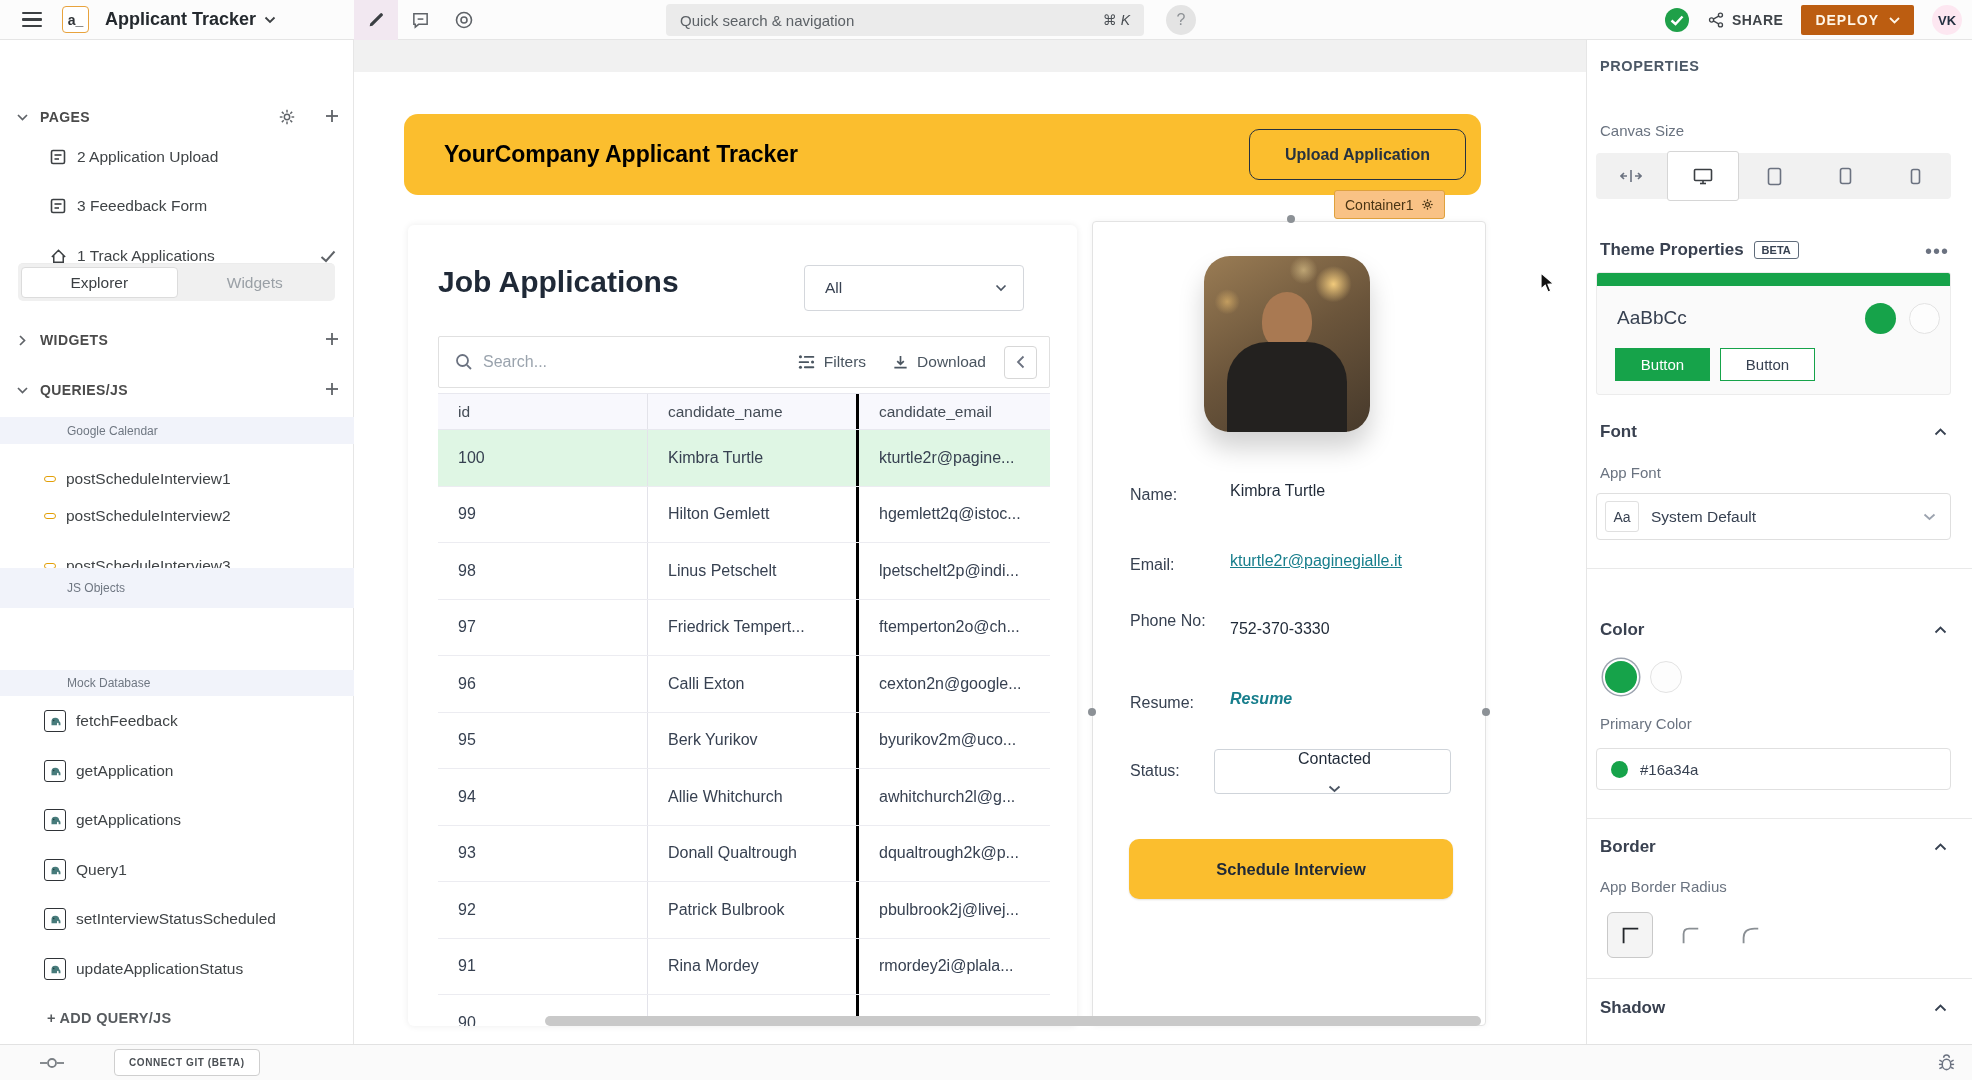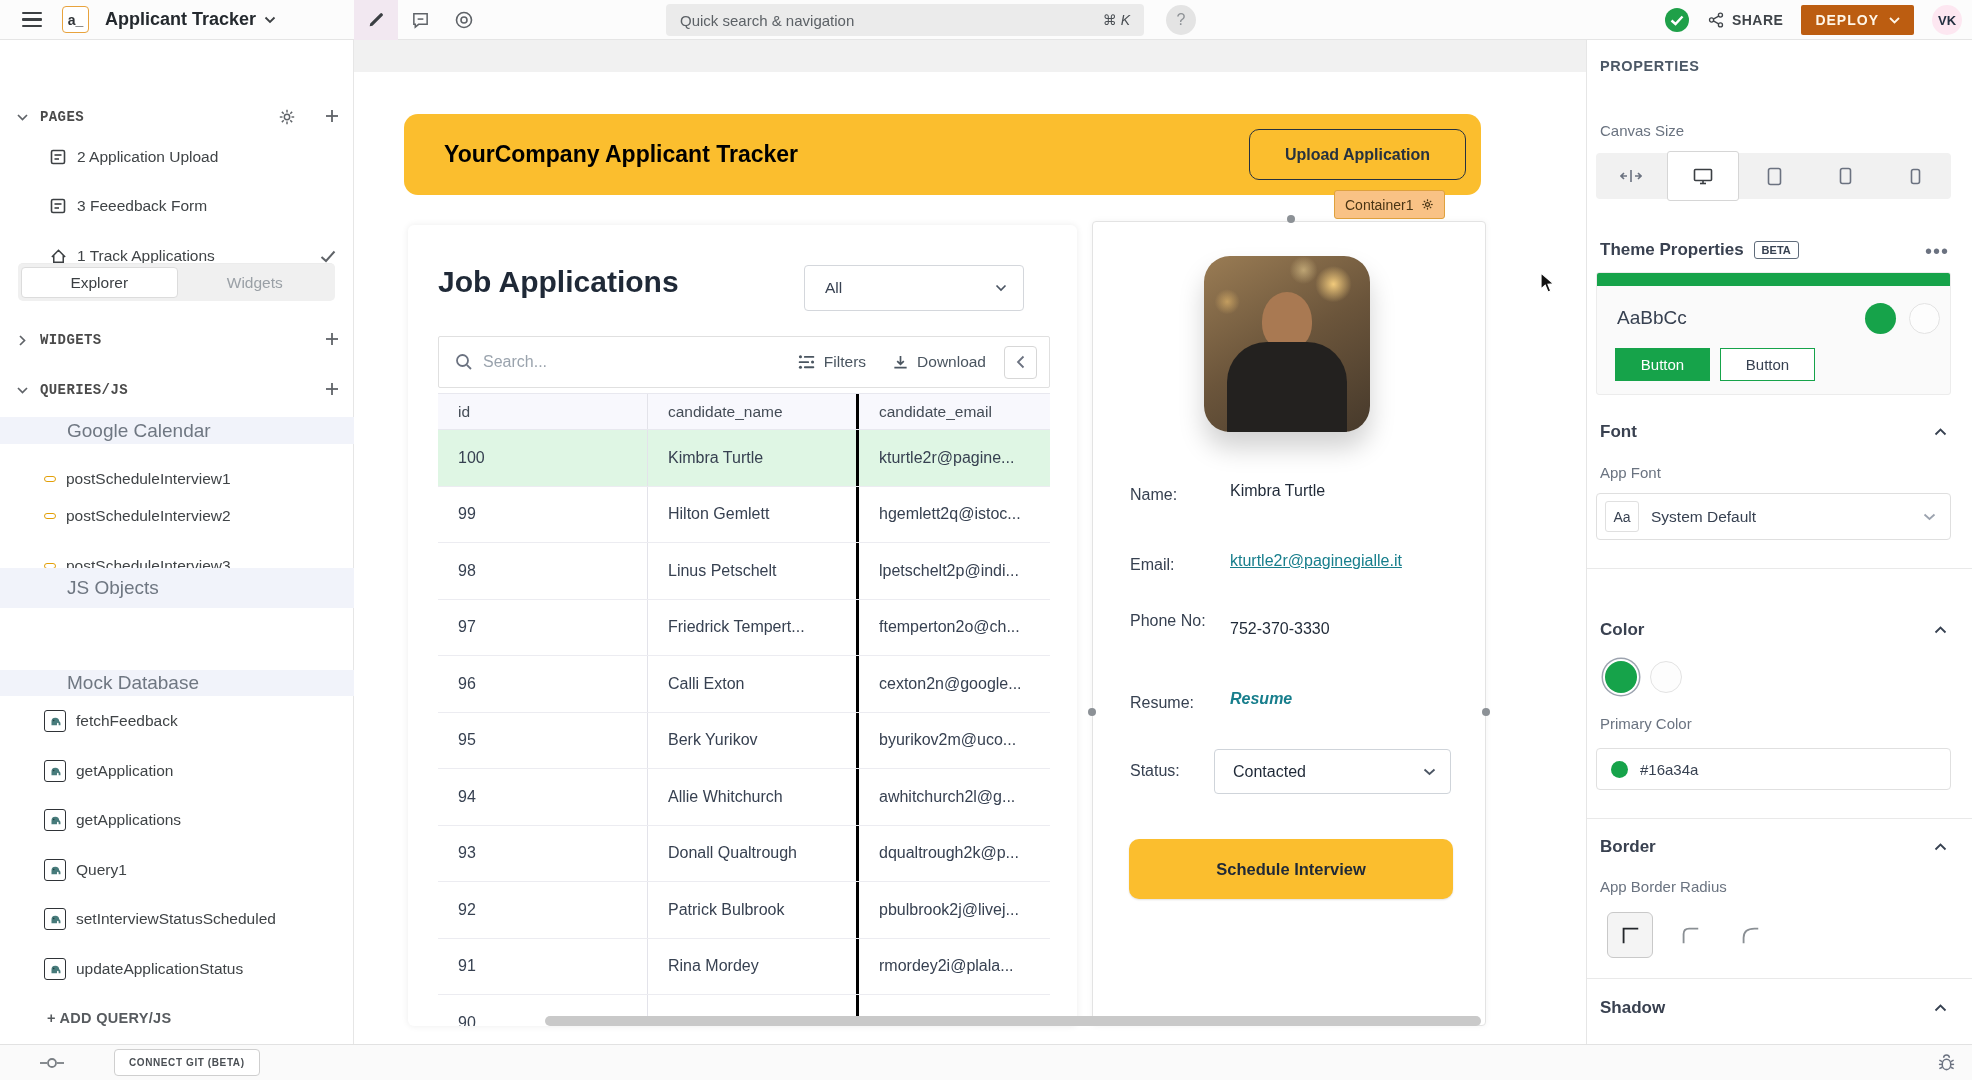--- a/index.html
+++ b/index.html
@@ -23,24 +23,24 @@
   .qsearch .kbd { font-size:14px; color:#4a4f54; font-style:italic; }
   .help-circle { position:absolute; left:1166px; top:5px; width:30px; height:30px; border-radius:50%; background:#e4e4e4; color:#8e9296; font-size:16px; display:flex; align-items:center; justify-content:center; cursor:pointer; }
   .tb-right { position:absolute; right:10px; top:0; height:40px; display:flex; align-items:center; gap:18px; }
   .sharebtn { display:flex; align-items:center; gap:8px; font-size:14px; font-weight:700; letter-spacing:.5px; color:#3f4449; cursor:pointer; }
   .deploybtn { height:30px; background:var(--c-deploy,#bc5d11); color:#fff6e8; font-size:14px; font-weight:700; letter-spacing:1px; display:flex; align-items:center; gap:10px; padding:0 14px; border-radius:2px; cursor:pointer; }
   .avatar { width:30px; height:30px; border-radius:50%; background:#fde7f1; color:#243041; font-size:13px; font-weight:700; display:flex; align-items:center; justify-content:center; cursor:pointer; }
 
   
   .sidebar { position:absolute; top:40px; left:0; width:354px; height:1004px; background:#fff; border-right:1px solid #e6e6e6; z-index:20; }
   .side-row { position:absolute; left:0; width:354px; height:34px; display:flex; align-items:center; font-size:15.5px; color:#3f4346; cursor:pointer; }
-  .sec-head { font-size:14px; font-weight:700; letter-spacing:.4px; color:#4a4a4a;font-family:Liberation Mono, monospace; }
+  .sec-head { font-size:14px; font-weight:700; letter-spacing:.4px; color:#4a4a4a; }
   .chev { width:24px; display:flex; justify-content:center; margin-left:10px; }
   .side-ico { width:22px; margin-left:47px; margin-right:8px; display:flex; justify-content:center; }
-  .grp-row { position:absolute; left:0; width:354px; height:27px; background:#f1f3fa; display:flex; align-items:center; font-size:19px; color:#6f7782; padding-left:67px; cursor:pointer; }
+  .grp-row { position:absolute; left:0; width:354px; height:27px; background:#f1f3fa; display:flex; align-items:center; font-size:12px; color:#6f7782; padding-left:67px; cursor:pointer; }
   .post-badge { margin-left:44px; margin-right:10px; border:1.6px solid #e3a008; color:#c27803; font-size:10px; font-weight:700; letter-spacing:.5px; border-radius:3px; padding:2px 5px; }
   .jsbox { width:22px; height:22px; border:1.7px solid #2f3337; border-radius:3px; margin-left:44px; margin-right:10px; display:flex; align-items:center; justify-content:center; font-size:9.5px; font-weight:700; color:#2f3337; }
   .dbbox { width:22px; height:22px; border:1.7px solid #2f3337; border-radius:3px; margin-left:44px; margin-right:10px; display:flex; align-items:center; justify-content:center; }
   .tabs { position:absolute; top:223px; left:18px; width:317px; height:38px; background:#f0f0f0; border-radius:5px; border-top:1px solid #ececec; display:flex; padding:3px; }
   .tab { flex:1; display:flex; align-items:center; justify-content:center; font-size:15.5px; color:#9aa0a6; border-radius:4px; cursor:pointer; }
   .tab.active { background:#fff; border:1px solid #dcdcdc; color:#3b3f43; }
   .side-right-ico { position:absolute; display:flex; cursor:pointer; }
   .addq { position:absolute; left:47px; font-size:14.5px; font-weight:600; letter-spacing:.3px; color:#575b5f; cursor:pointer; }
 
   
@@ -77,21 +77,21 @@
       radial-gradient(26px 26px at 78% 16%, rgba(255,214,130,.9), rgba(255,214,130,0) 70%),
       radial-gradient(18px 18px at 14% 26%, rgba(235,190,110,.6), rgba(235,190,110,0) 70%),
       radial-gradient(20px 20px at 60% 8%, rgba(250,225,160,.5), rgba(250,225,160,0) 70%),
       linear-gradient(150deg,#9a7c54,#6b553b 50%,#46392b); overflow:hidden; }
   .photo::before { content:""; position:absolute; left:58px; top:36px; width:50px; height:58px; border-radius:50% 50% 45% 45%; background:#a979526; background:#a97952; }
   .photo::after { content:""; position:absolute; left:23px; top:86px; width:120px; height:100px; border-radius:40px 40px 0 0; background:#23211f; }
   .dlabel { position:absolute; left:37px; width:84px; font-size:16px; color:#374151; line-height:26px; }
   .dval { position:absolute; left:137px; font-size:16px; color:#1f2937; }
   .dlink { color:var(--c-link,#177e8c); cursor:pointer; }
   .resume-link { font-weight:700; font-style:italic; }
-  .statussel { position:absolute; left:121px; top:527px; width:237px; height:45px; border:1px solid #cfd4da; border-radius:4px; background:#fff; display:flex; align-items:center; justify-content:space-between; padding:0 14px 0 18px; font-size:16px; color:#1f2937; cursor:pointer; }
+  .statussel { position:absolute; left:121px; top:527px; width:237px; height:45px; border:1px solid #cfd4da; border-radius:4px; background:#fff; display:flex; align-items:center; justify-content:space-between; padding:0 14px 0 18px; font-size:16px; color:#1f2937; cursor:pointer;flex-direction:column; }
   .schedbtn { position:absolute; left:36px; top:617px; width:324px; height:60px; background:var(--c-banner,#fbbe2e); border:none; border-radius:10px; font-size:16.5px; font-weight:600; color:#1f2937; cursor:pointer; box-shadow:0 1px 2px rgba(0,0,0,.12); font-family:inherit; }
 
   .seldot { position:absolute; width:8px; height:8px; border-radius:50%; background:#8c9196; z-index:8; }
 
   .cursor { position:absolute; left:1186px; top:232px; z-index:40; }
 
   
   .props { position:absolute; top:40px; left:1586px; width:386px; height:1004px; background:#fff; border-left:1px solid #e6e6e6; z-index:20; }
   .p-abs { position:absolute; }
   .p-title { font-size:14.5px; font-weight:700; letter-spacing:.6px; color:#4c5866; }

